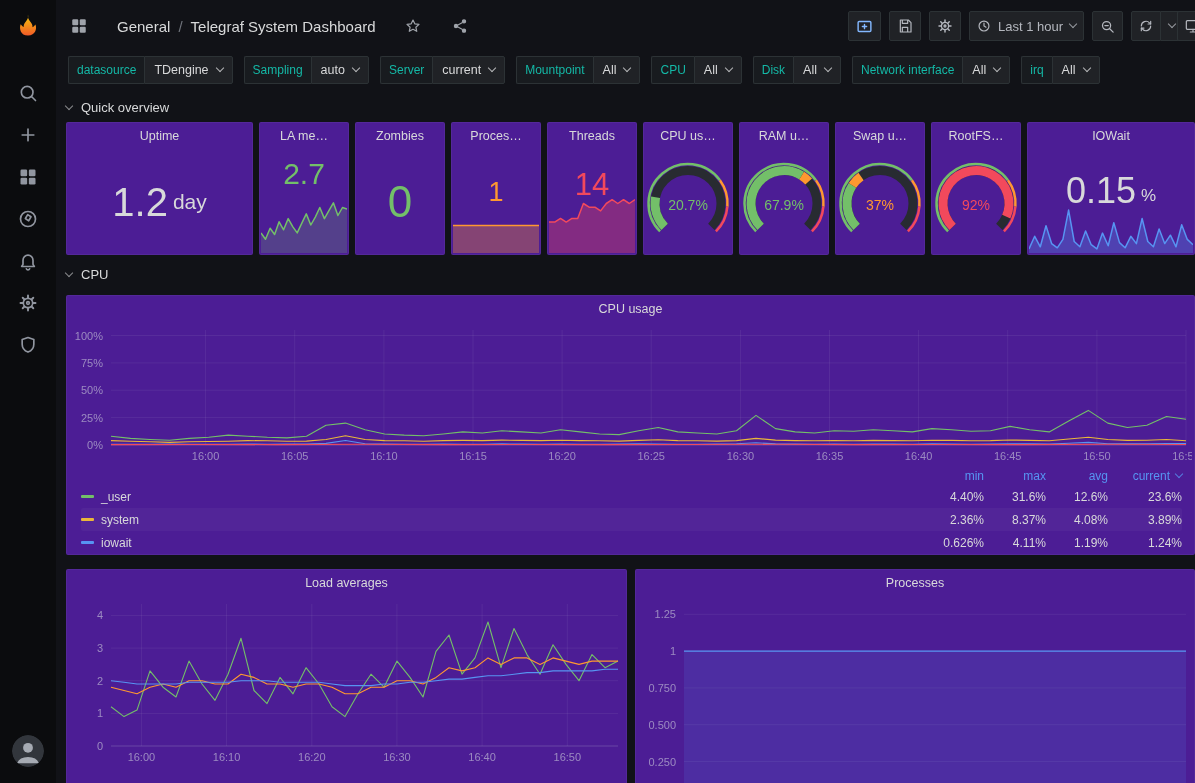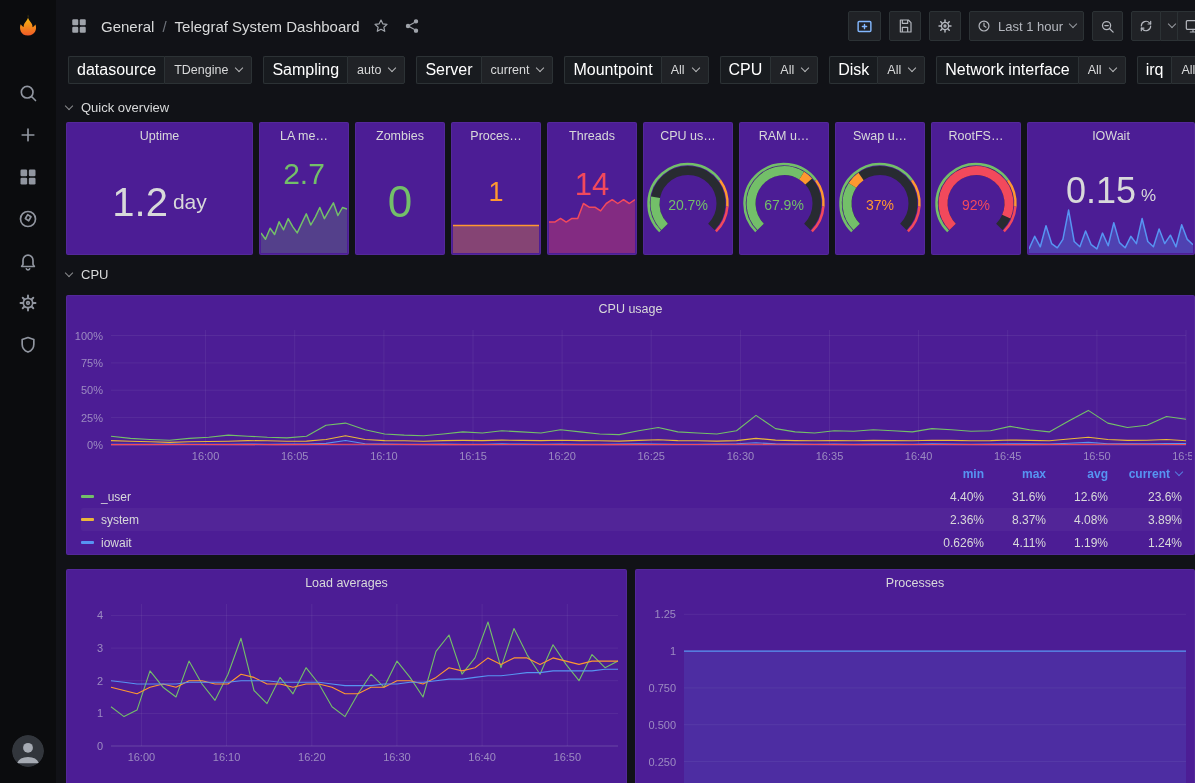--- a/index.html
+++ b/index.html
@@ -13,40 +13,40 @@
   .sidebar{position:fixed;left:0;top:0;bottom:0;width:56px;background:#0b0c0e;
     display:flex;flex-direction:column;align-items:center;padding:10px 0 8px;z-index:10}
   .logo-btn{width:34px;height:36px;margin-bottom:26px;display:flex;align-items:center;justify-content:center}
   .side-btn{width:46px;height:42px;display:flex;align-items:center;justify-content:center;color:#9196a0}
   .side-spacer{flex:1}
   .avatar-btn{width:32px;height:32px;border-radius:50%;overflow:hidden;margin-bottom:8px}
 
   
   .main{margin-left:56px;width:1139px}
   .topbar{height:52px;display:flex;align-items:center;justify-content:space-between;padding:0 12px;position:relative}
-  .tb-left{display:flex;align-items:center;gap:11px;color:#9fa3aa}
+  .tb-left{display:flex;align-items:center;gap:27px;color:#9fa3aa}
   .breadcrumb{display:flex;align-items:center;gap:8px;font-size:15px}
   .crumb{color:#d8d9da;text-decoration:none}
   .sep{color:#70747c}
   .ghost-btn{color:#9fa3aa;display:flex;align-items:center;padding:2px}
   .tb-right{display:flex;align-items:center;gap:8px}
   .tb-btn{height:30px;min-width:30px;padding:0 7px;background:#202226;border:1px solid #2c3235;border-radius:2px;
     color:#b4b7be;display:flex;align-items:center;justify-content:center;gap:7px;font-size:13px;white-space:nowrap}
   .btn-group{display:flex}
   .btn-group .tb-btn:first-child{border-radius:2px 0 0 2px}
   .btn-group .tb-btn:last-child{border-left:none;border-radius:0 2px 2px 0;min-width:22px;padding:0 6px}
   .cycle-btn{position:absolute;right:-14px;top:11px}
   .caret{width:6px;height:6px;border-right:1.5px solid currentColor;border-bottom:1.5px solid currentColor;
     transform:rotate(45deg);display:inline-block;margin-top:-4px;opacity:.8;flex:none}
 
   
   .varbar{display:flex;gap:11px;padding:4px 12px 10px;align-items:center;flex-wrap:nowrap}
   .var{display:flex;align-items:stretch;height:28px}
   .var-label{display:flex;align-items:center;padding:0 8px;background:#181b1f;border:1px solid #2c3235;border-right:none;
-    border-radius:2px 0 0 2px;color:#ffffff;font-size:16px;font-weight:500;white-space:nowrap}
+    border-radius:2px 0 0 2px;color:#14b8a6;font-size:12px;font-weight:500;white-space:nowrap}
   .var-value{display:flex;align-items:center;gap:8px;padding:0 9px;background:#202226;border:1px solid #2c3235;
     border-radius:0 2px 2px 0;color:#d8d9da;font-size:12.5px;white-space:nowrap}
 
   
   .dashboard{padding:0 0 0 10px}
   .row-header{display:flex;align-items:center;gap:9px;height:26px;font-size:13px;font-weight:500;color:#d8d9da;cursor:pointer;margin-bottom:2px}
   .row-header .caret{opacity:.6;margin-top:-2px}
   .panel{background:#4c1d95;border:1px solid rgba(204,204,220,0.07);border-radius:2px;position:relative}
   .panel-title{height:26px;display:flex;align-items:center;justify-content:center;font-size:12.5px;font-weight:500;
     color:#d8d9da;flex:none;cursor:pointer;white-space:nowrap;overflow:hidden}
@@ -58,21 +58,21 @@
   .big{font-weight:500;line-height:1}
   .unit{font-weight:500}
   .spark{position:absolute;left:1px;right:1px;bottom:1px}
   .gauge-body{flex:1;width:100%}
 
   .cpu-panel{height:260px;margin-top:8px;overflow:hidden;display:flex;flex-direction:column}
   .chart-host{width:calc(100% - 4px);margin:0 2px}
   .h-cpu{height:162px}.h-load{height:170px;flex:none}.h-proc{height:215px;flex:none}
 
   .legend{padding:2px 12px 0 14px;font-size:12px}
-  .legend-head{display:flex;align-items:flex-start;height:18px;color:#5794f2;font-weight:700}
+  .legend-head{display:flex;align-items:center;height:18px;color:#5794f2;font-weight:400}
   .legend-row{display:flex;align-items:center;height:23px;border-radius:2px}
   .legend-row.alt{background:rgba(204,204,220,0.05)}
   .l-name{flex:1;display:flex;align-items:center;gap:7px;color:#d8d9da}
   .l-swatch{width:13px;height:3px;border-radius:1px;flex:none}
   .l-col{width:62px;text-align:right;color:#d8d9da}
   .legend-head .l-col{color:#5794f2}
   .l-col.cur{width:74px;display:flex;justify-content:flex-end;align-items:center;gap:6px}
 
   .bottom-row{display:flex;gap:8px;margin-top:14px}
   .load-panel{flex:1;height:225px;display:flex;flex-direction:column}

